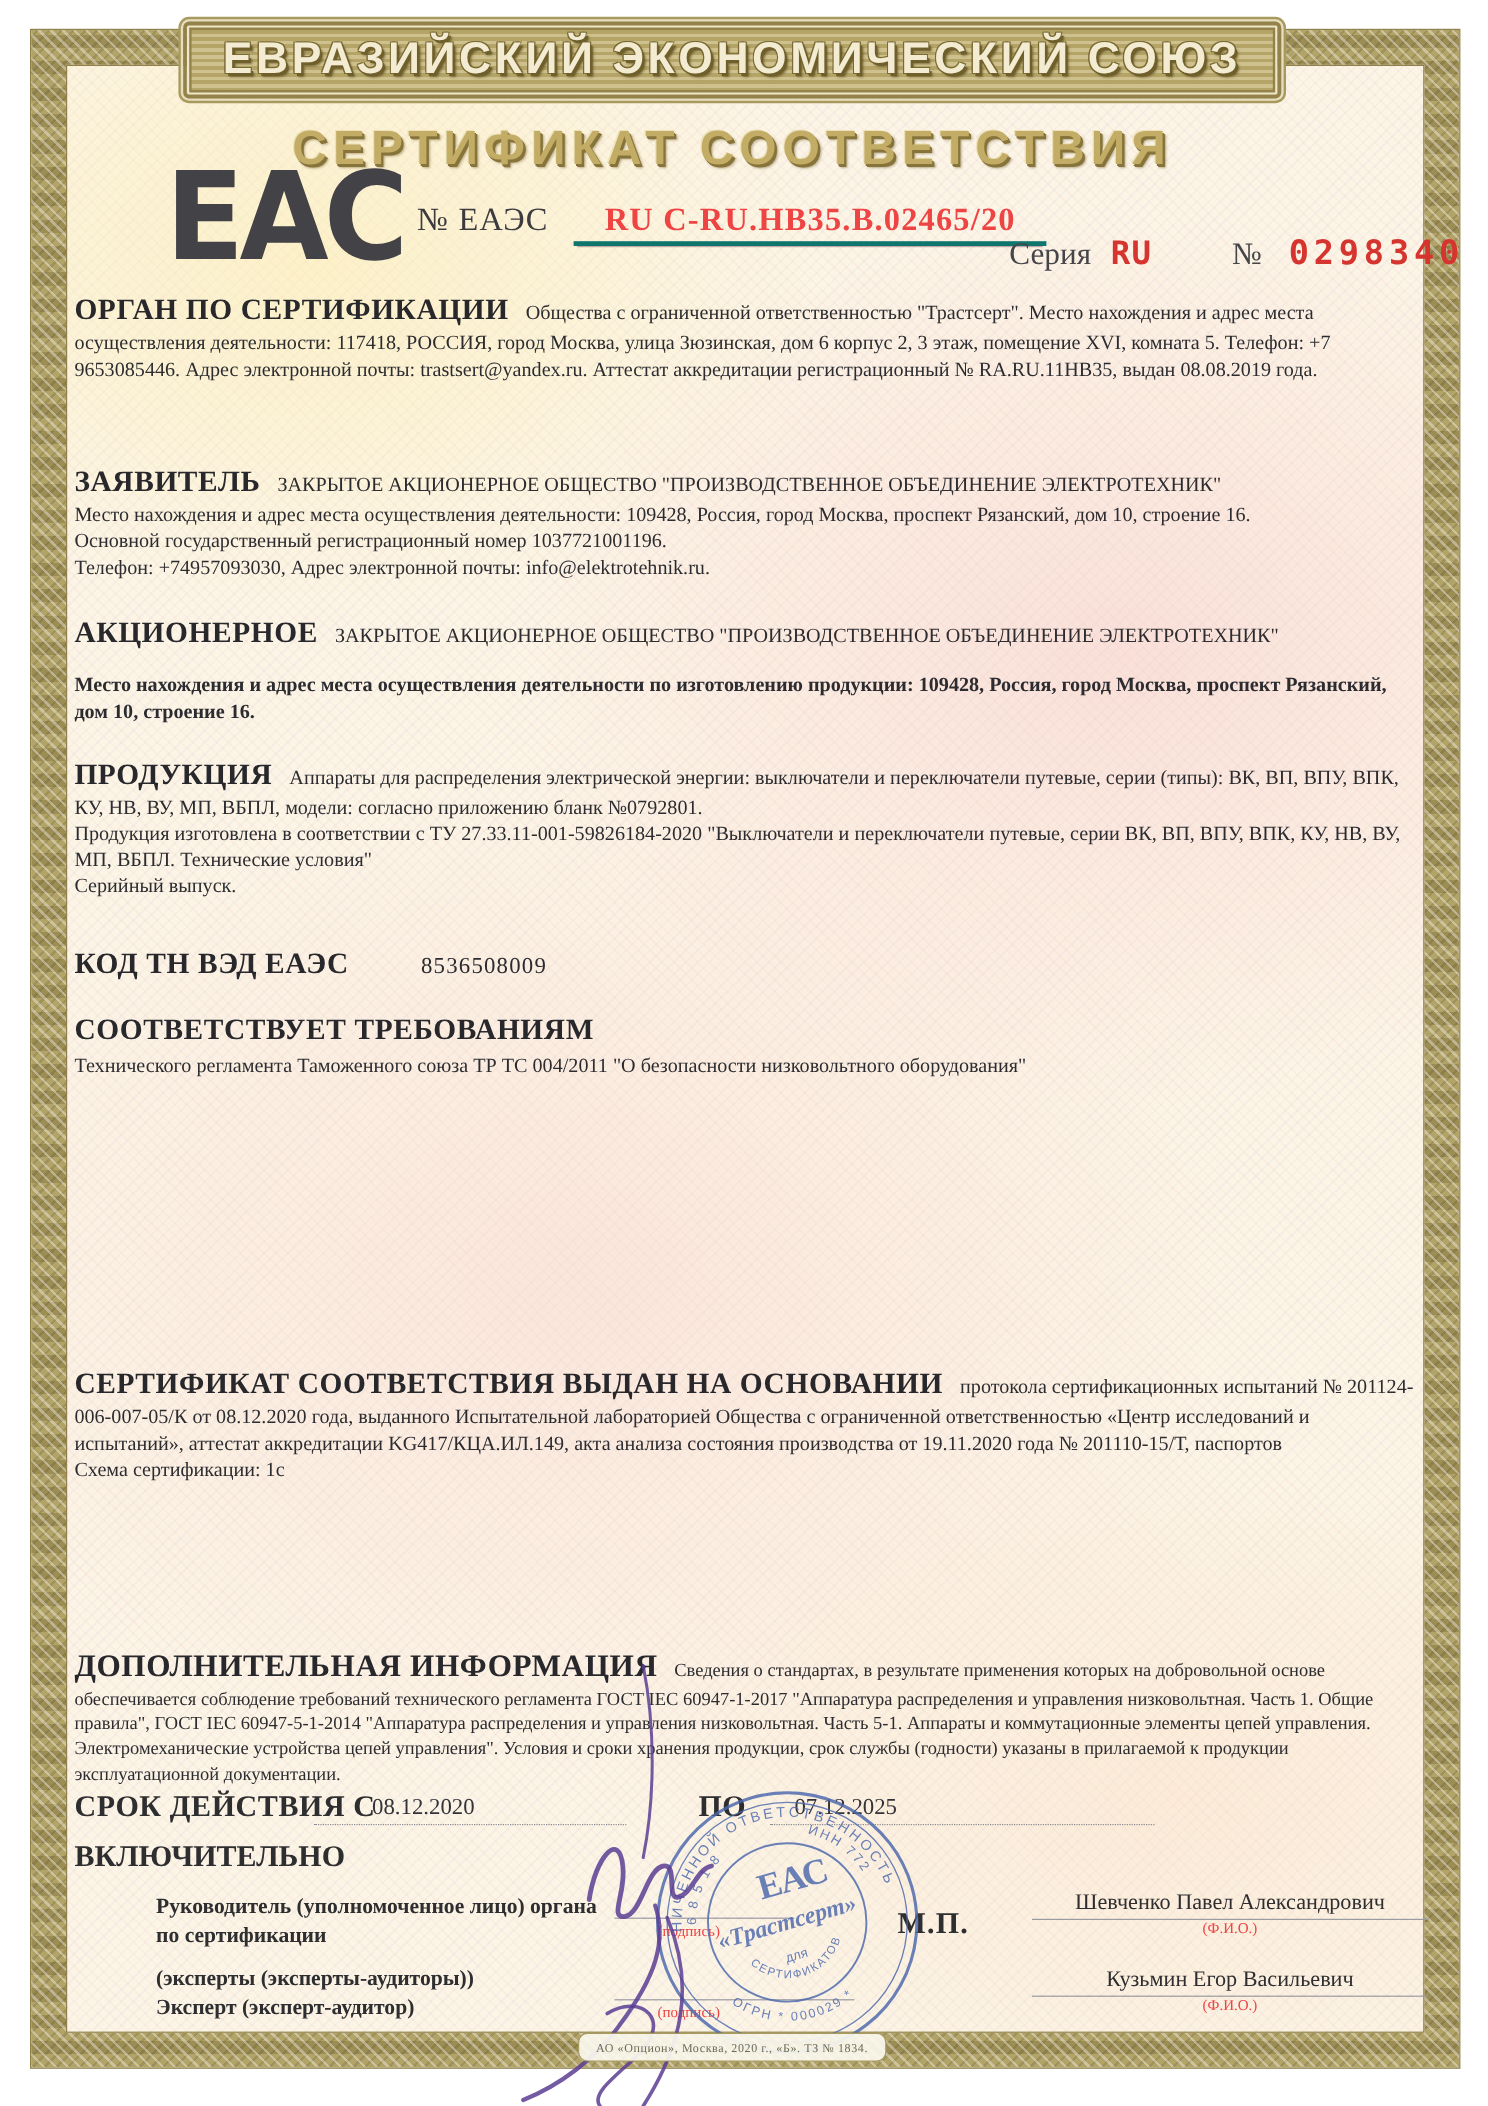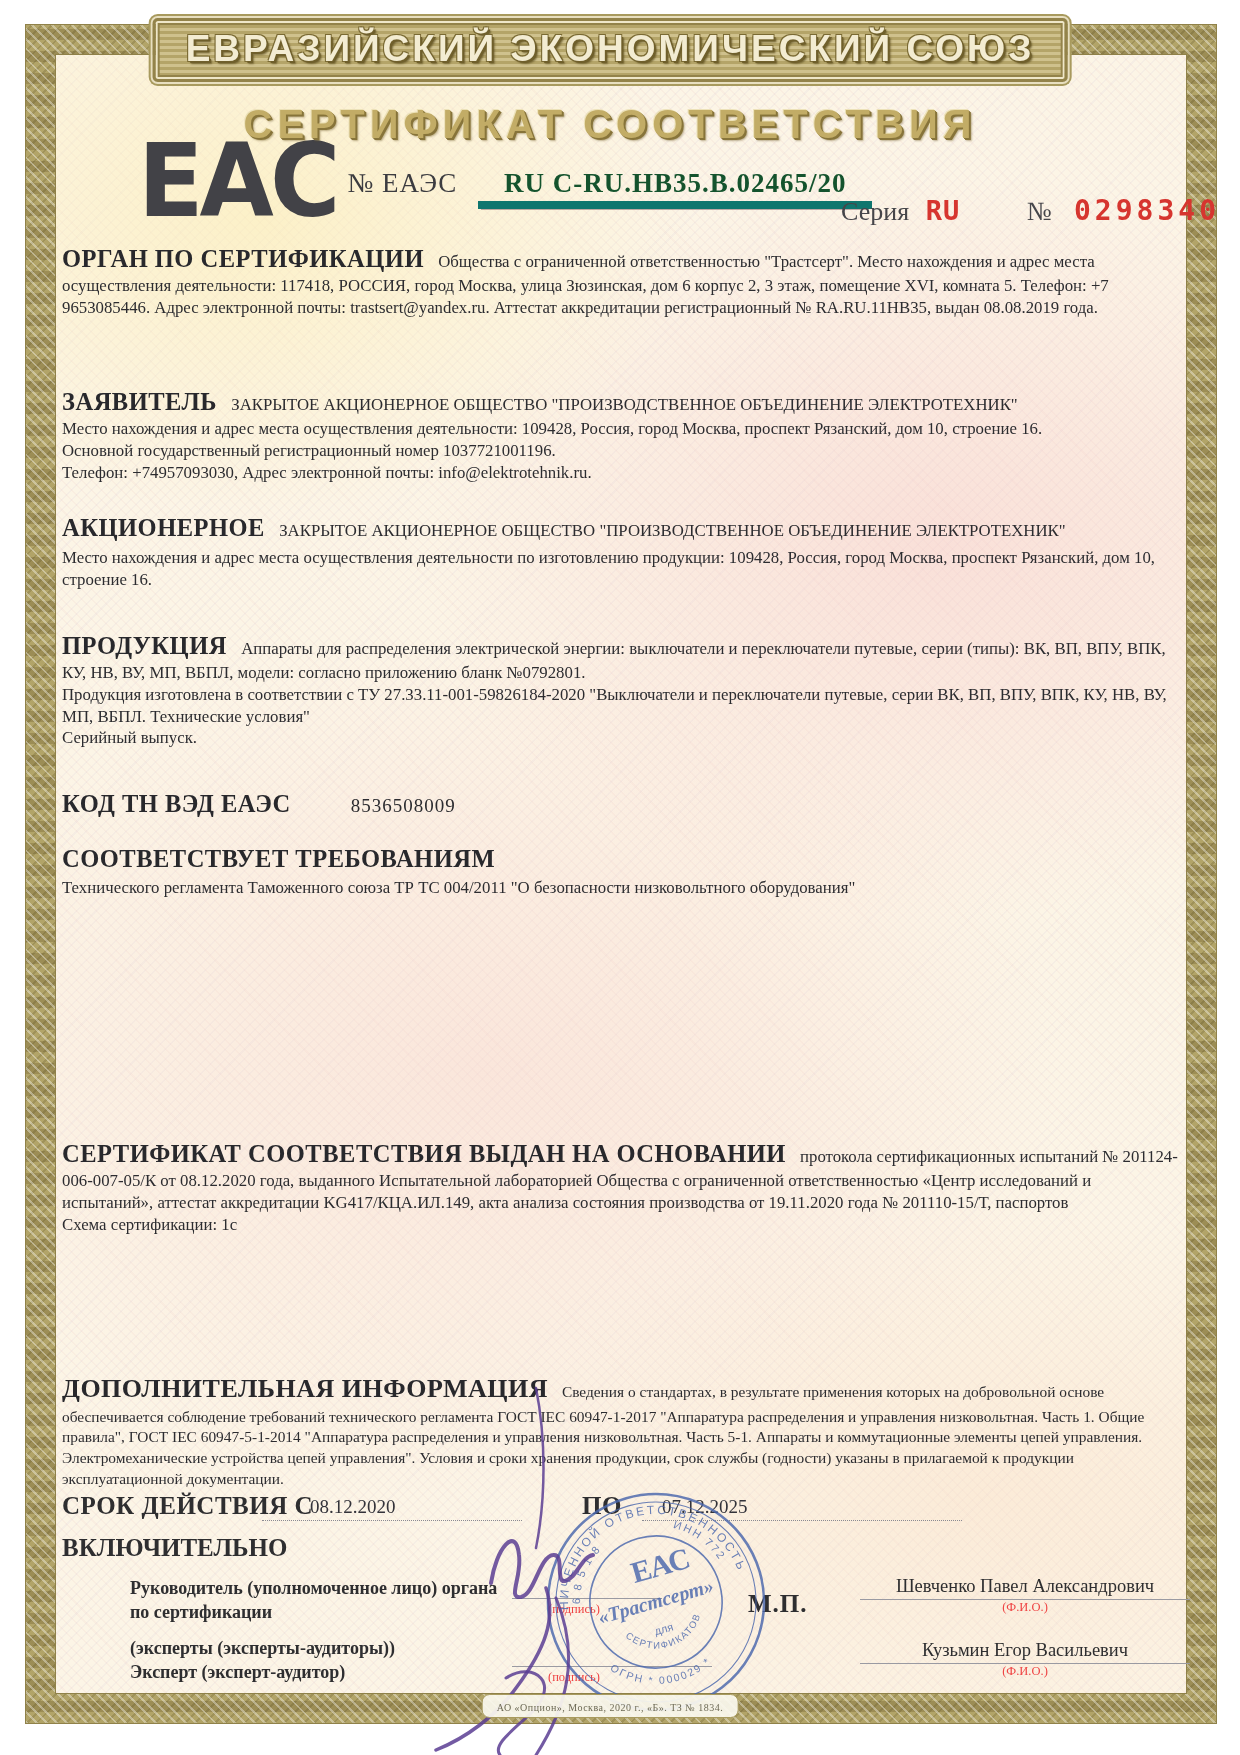--- a/index.html
+++ b/index.html
@@ -52,22 +52,22 @@
   }
   .cert-title {
     top:102px; left:0; width:100%; text-align:center;
     font-family:"Liberation Sans", sans-serif; font-weight:800; font-size:40px; letter-spacing:5px;
     color:#c2ac66;
     text-shadow:1px 1px 0 #87743a, 2px 2px 0 #87743a, -1px -1px 0 #ece1b8, 3px 3px 2px rgba(110,92,40,.45);
   }
   .regnum-row { top:168px; left:0; width:100%; text-align:center; font-size:27px; color:#3c3c40; }
   .regnum-label { letter-spacing:1px; }
   .regnum-value {
-    display:inline-block; margin-left:14px; padding:0 26px 2px; color:#14532d; font-weight:bold;
-    letter-spacing:1px; border-bottom:8px solid #0f766e;
+    display:inline-block; margin-left:14px; padding:0 26px 2px; color:#ef4444; font-weight:bold;
+    letter-spacing:1px; border-bottom:4px solid #0f766e;
     box-shadow:0 4px 0 -3px rgba(120,80,90,.45);
   }
   .series-row { top:194px; left:0; width:100%; text-align:right; font-size:26px; color:#46464a; }
   .series-val {
     font-family:"DejaVu Sans Mono", monospace; font-weight:bold; color:#d6352f;
     font-size:27px; margin:0 60px 0 10px; letter-spacing:1px;
   }
   .serial-no { font-family:"DejaVu Sans Mono", monospace; font-weight:bold; color:#d6352f; font-size:28px; letter-spacing:4px; margin-left:16px; }
 
   
@@ -147,21 +147,21 @@
     <span class="sec-h inline">ЗАЯВИТЕЛЬ</span>
     <span class="lead caps">ЗАКРЫТОЕ АКЦИОНЕРНОЕ ОБЩЕСТВО "ПРОИЗВОДСТВЕННОЕ ОБЪЕДИНЕНИЕ ЭЛЕКТРОТЕХНИК"</span>
     <div>Место нахождения и адрес места осуществления деятельности: 109428, Россия, город Москва, проспект Рязанский, дом 10, строение 16.</div>
     <div>Основной государственный регистрационный номер 1037721001196.</div>
     <div>Телефон: +74957093030, Адрес электронной почты: info@elektrotehnik.ru.</div>
   </div>
 
   <div class="abs sec" style="top:512px;">
     <span class="sec-h inline">АКЦИОНЕРНОЕ</span>
     <span class="lead caps">ЗАКРЫТОЕ АКЦИОНЕРНОЕ ОБЩЕСТВО "ПРОИЗВОДСТВЕННОЕ ОБЪЕДИНЕНИЕ ЭЛЕКТРОТЕХНИК"</span>
-    <div style="margin-top:3px;">Место нахождения и адрес места осуществления деятельности по изготовлению продукции: 109428, Россия, город Москва, проспект Рязанский, дом 10, строение 16.</div>
+    <div style="margin-top:16px;font-weight:bold;">Место нахождения и адрес места осуществления деятельности по изготовлению продукции: 109428, Россия, город Москва, проспект Рязанский, дом 10, строение 16.</div>
   </div>
 
   <div class="abs sec" style="top:630px;">
     <span class="sec-h inline">ПРОДУКЦИЯ</span>
     <span class="lead">Аппараты для распределения электрической энергии: выключатели и переключатели путевые, серии (типы): ВК, ВП, ВПУ, ВПК, КУ, НВ, ВУ, МП, ВБПЛ, модели: согласно приложению бланк №0792801.</span>
     <div>Продукция изготовлена в соответствии с ТУ 27.33.11-001-59826184-2020 "Выключатели и переключатели путевые, серии ВК, ВП, ВПУ, ВПК, КУ, НВ, ВУ, МП, ВБПЛ. Технические условия"</div>
     <div>Серийный выпуск.</div>
   </div>
 
   <div class="abs sec" style="top:788px;">

